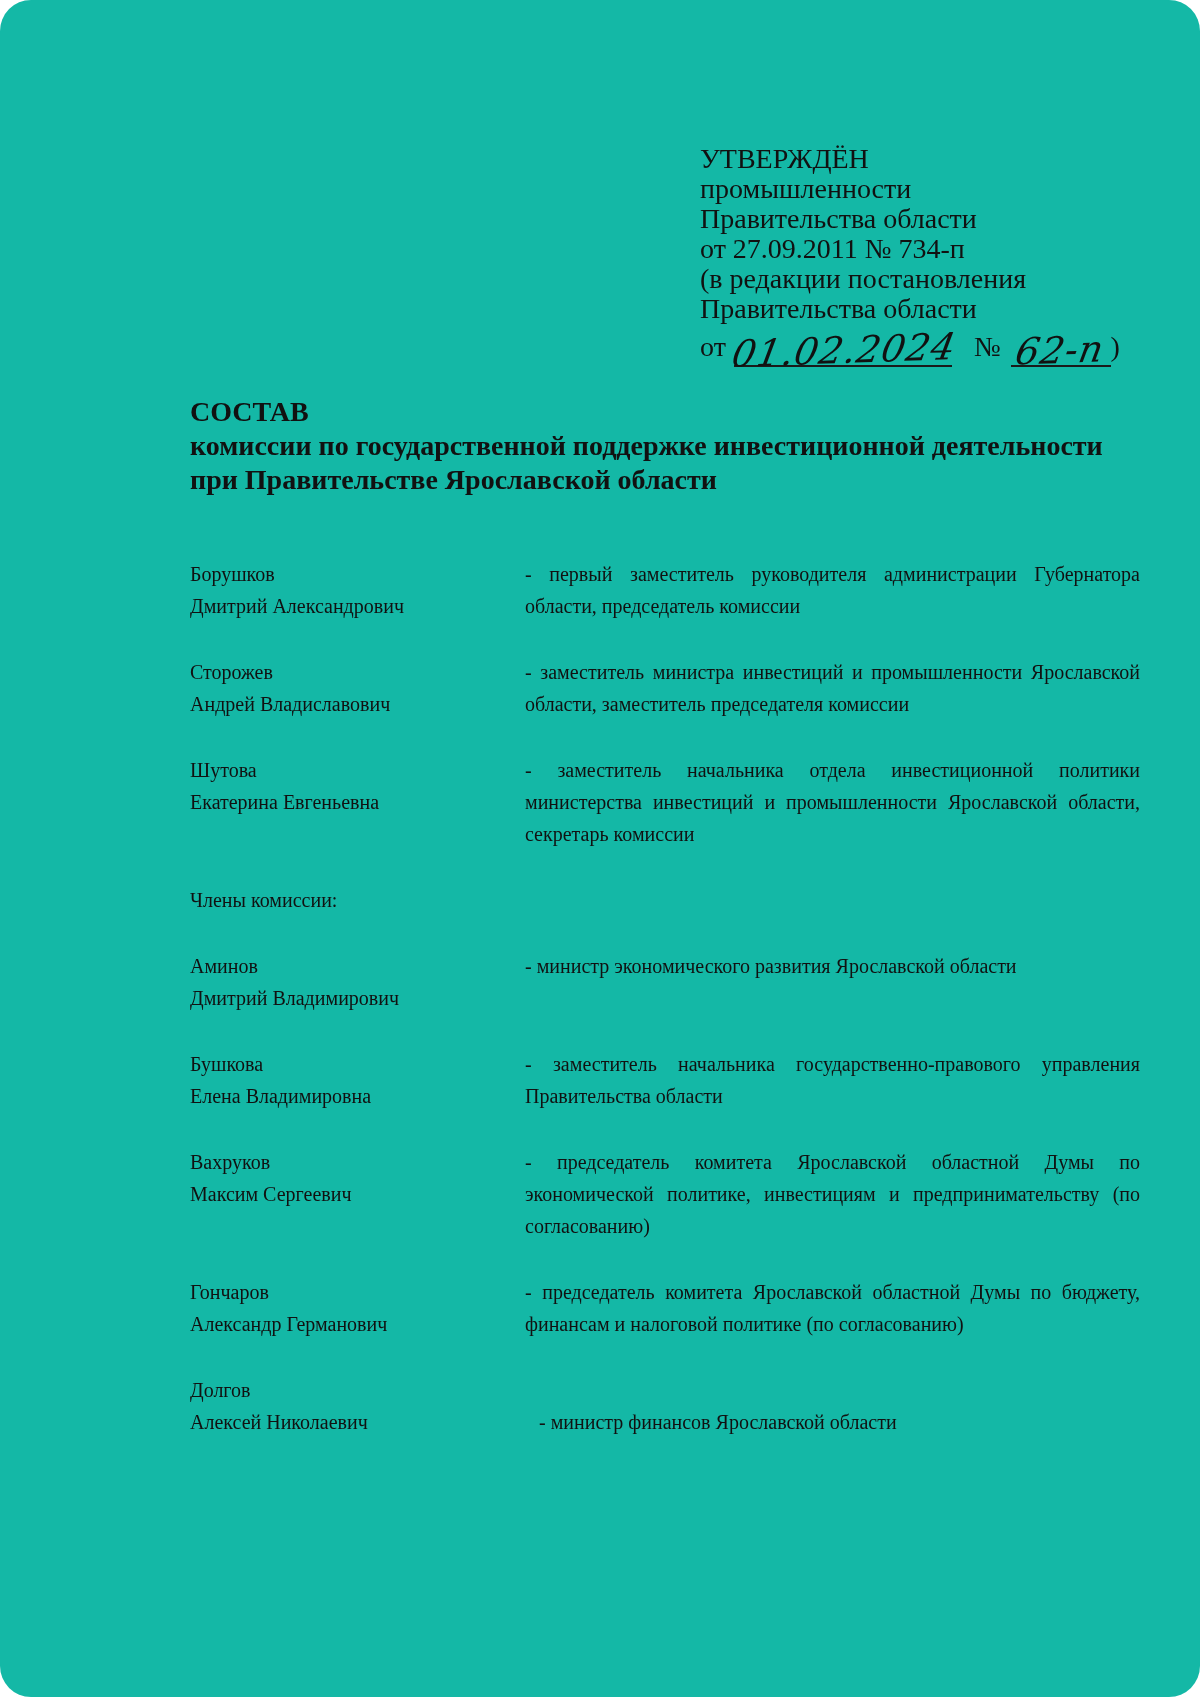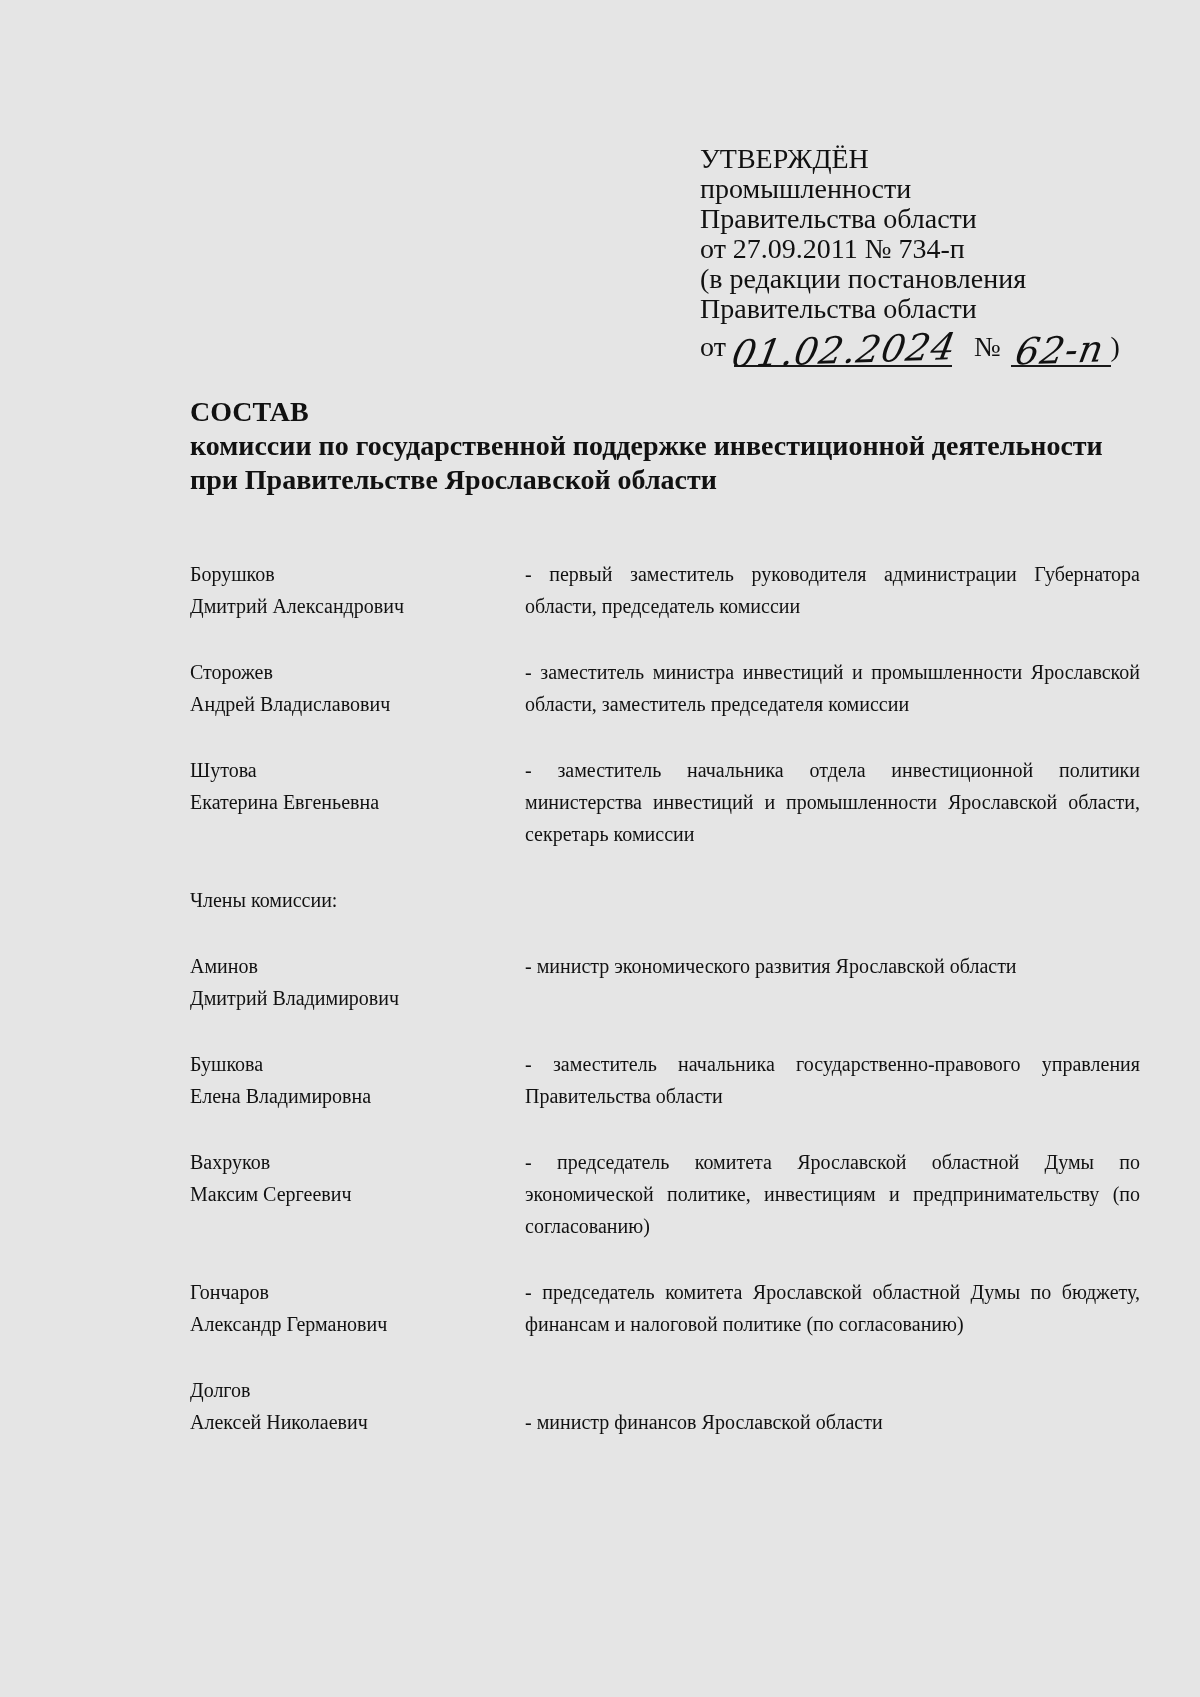--- a/index.html
+++ b/index.html
@@ -4,24 +4,25 @@
 <style>
   html, body {
     margin: 0;
     padding: 0;
     background: #ffffff;
   }
   .page {
     position: relative;
     width: 1200px;
     height: 1697px;
-    background: #e5e5e5;
+    background: #14b8a6;
     color: #111111;
     font-family: "Liberation Serif", serif;
     overflow: hidden;
+    border-radius: 31px;
   }
 
   
   .approval {
     position: absolute;
     left: 700px;
     top: 144px;
     font-size: 28px;
     line-height: 30px;
     white-space: nowrap;
@@ -81,21 +82,21 @@
   .name-col {
     width: 335px;
     flex: none;
   }
   .pos-col {
     width: 615px;
     flex: none;
     text-align: justify;
     text-align-last: left;
   }
-  .pos-col.pos-offset { padding-top: 32px; }
+  .pos-col.pos-offset { padding-top: 32px; margin-left: 14px; }
   .section-label { margin-bottom: 34px; }
 </style>
 </head>
 <body>
 
 <div class="page">
 
   <div class="approval">
     <div class="approval-line">УТВЕРЖДЁН</div>
     <div class="approval-line">промышленности</div>

